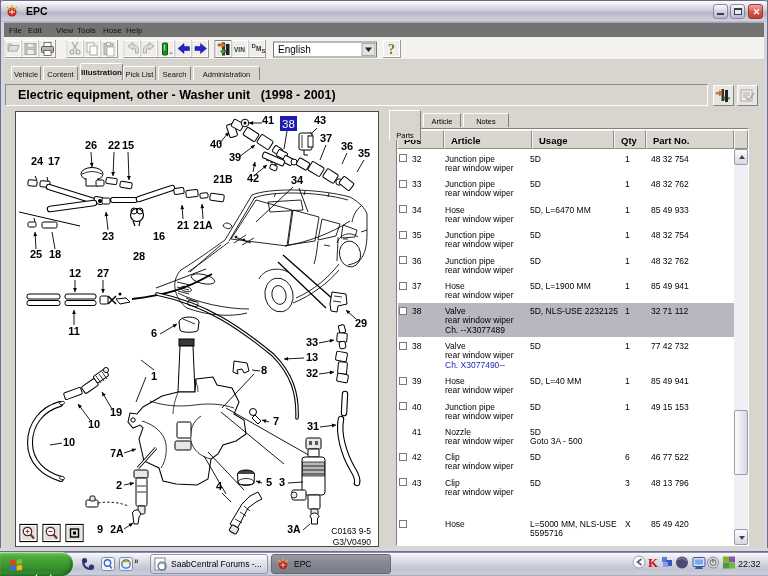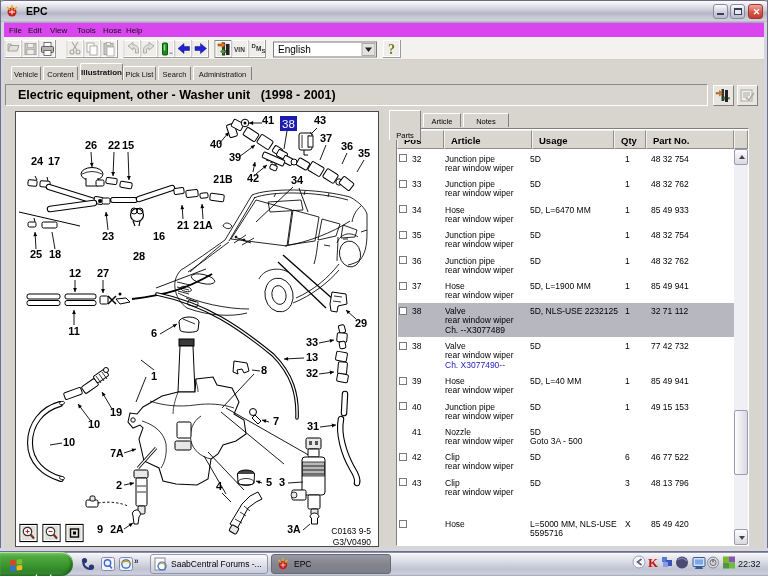--- a/index.html
+++ b/index.html
@@ -10,21 +10,21 @@
  background:linear-gradient(180deg,#fdfdfe 0%,#ececf2 14%,#cdcdd9 42%,#b4b4c6 55%,#c6c6d4 72%,#d2d2de 88%,#9d9db1 100%);
  border-top:1px solid #6a6a87;border-radius:4px 4px 0 0;}
 .capbtn{top:4px;width:15px;height:15px;border-radius:3px;font-size:10px;}
 #btnmin{left:713px;background:linear-gradient(180deg,#fafafd,#d4d4e0 50%,#b9b9cb);border:1px solid #8a8aa0;}
 #btnmax{left:730px;background:linear-gradient(180deg,#fafafd,#d4d4e0 50%,#b9b9cb);border:1px solid #8a8aa0;}
 #btncls{left:748px;background:linear-gradient(180deg,#f0a8a0,#d95648 55%,#c23c30);border:1px solid #953c34;}
 #btnmin i{position:absolute;left:3px;bottom:3px;width:7px;height:2px;background:#3c3c55;}
 #btnmax i{position:absolute;left:3px;top:3px;width:8px;height:7px;border:1px solid #3c3c55;border-top:2px solid #3c3c55;background:#e8e8f0;}
 #btncls i{position:absolute;left:0;top:2px;width:15px;text-align:center;color:#fff;font-style:normal;font-weight:bold;font-size:9px;font-family:"Liberation Sans",sans-serif;}
 
-#menubar{left:1px;top:23px;width:766px;height:14px;background:#d946ef;font-size:8px;color:#111;}
+#menubar{left:1px;top:23px;width:766px;height:14px;background:#737373;font-size:8px;color:#111;}
 #menubar span{position:absolute;top:3px;}
 
 #toolbar{left:1px;top:37px;width:766px;height:23px;background:#f3f2ee;border-bottom:1px solid #d0cfc8;}
 
 #tabstrip{left:0;top:60px;width:768px;height:20px;background:#d8d5ce;}
 .tab{position:absolute;top:66px;height:14px;background:#d8d5ce;border:1px solid #fff;border-right:1px solid #808080;border-bottom:none;border-top-left-radius:2px;border-top-right-radius:2px;font-size:7.5px;padding:3px 0 0 0;color:#111;text-align:center;overflow:hidden;}
 .tab.active{top:63px;height:17px;font-weight:bold;z-index:3;font-size:8px;padding-top:4px;}
 
 #hdrpanel{left:5px;top:84px;width:703px;height:22px;background:#d8d5ce;border:1px solid;border-color:#8a8a8a #ffffff #ffffff #8a8a8a;}
 #hdrtext{left:18px;top:88px;font-size:12.5px;font-weight:bold;color:#000;}
@@ -73,21 +73,21 @@
 <div id="btnmax" class="abs capbtn">
     <i></i>
   </div>
 <div id="btncls" class="abs capbtn">
     <i>✕</i>
   </div>
 
 <div id="menubar" class="abs">
  <span style="left:8px">File</span>
     <span style="left:27px">Edit</span>
-    <span style="left:49px">View</span>
+    <span style="left:55px">View</span>
  <span style="left:76px">Tools</span>
     <span style="left:102px">Hose</span>
     <span style="left:125px">Help</span>
 </div>
 
 <div id="toolbar" class="abs"></div>
 <svg class="abs" style="left:0;top:37px" width="768" height="23" viewBox="0 0 768 23">
 <rect x="5" y="3.5" width="16.5" height="17" fill="#efeeea" stroke="#9a9a9a" stroke-width="1"></rect>
 <rect x="5" y="3.5" width="15.5" height="16" fill="none" stroke="#ffffff" stroke-width="1"></rect>
 <rect x="22" y="3.5" width="16.5" height="17" fill="#efeeea" stroke="#9a9a9a" stroke-width="1"></rect>
@@ -156,21 +156,21 @@
     <rect x="383.5" y="3.5" width="16" height="16" fill="none" stroke="#fff"></rect>
 <text x="388" y="17" font-family="Liberation Serif" font-size="14" font-weight="bold" fill="#7a7a22">?</text>
 </svg>
 
 <div id="tabstrip" class="abs"></div>
 <div class="tab abs" style="left:11px;width:30px">Vehicle</div>
 <div class="tab abs" style="left:43px;width:35px">Content</div>
 <div class="tab abs active" style="left:80px;width:43px">Illustration</div>
 <div class="tab abs" style="left:123px;width:33px">Pick List</div>
 <div class="tab abs" style="left:158px;width:33px">Search</div>
-<div class="tab abs" style="left:193px;width:59px">Administration</div>
+<div class="tab abs" style="left:193px;width:67px">Administration</div>
 
 <div id="hdrpanel" class="abs"></div>
 <div id="hdrtext" class="abs">Electric equipment, other - Washer unit&nbsp;&nbsp; (1998 - 2001)</div>
 <div class="hbtn abs" style="left:713px"></div>
 <div class="hbtn abs" style="left:737px"></div>
 <svg class="abs" style="left:713px;top:85px" width="46" height="21" viewBox="0 0 46 21">
 <rect x="8.5" y="4" width="2.5" height="12" fill="#333"></rect>
 <path d="M3 7.5 h3.5 v-2 l3 2.8 l-3 2.8 v-2 H3 Z" fill="#e07818" stroke="#7a3c08" stroke-width="0.4"></path>
 <path d="M13.5 13.5 h-3.5 v-2 l-3 2.8 l3 2.8 v-2 h3.5 Z" fill="#4a9a30" stroke="#1c5a10" stroke-width="0.4" transform="translate(3,-1)"></path>
 <rect x="12" y="5" width="3" height="12" fill="#222"></rect>

